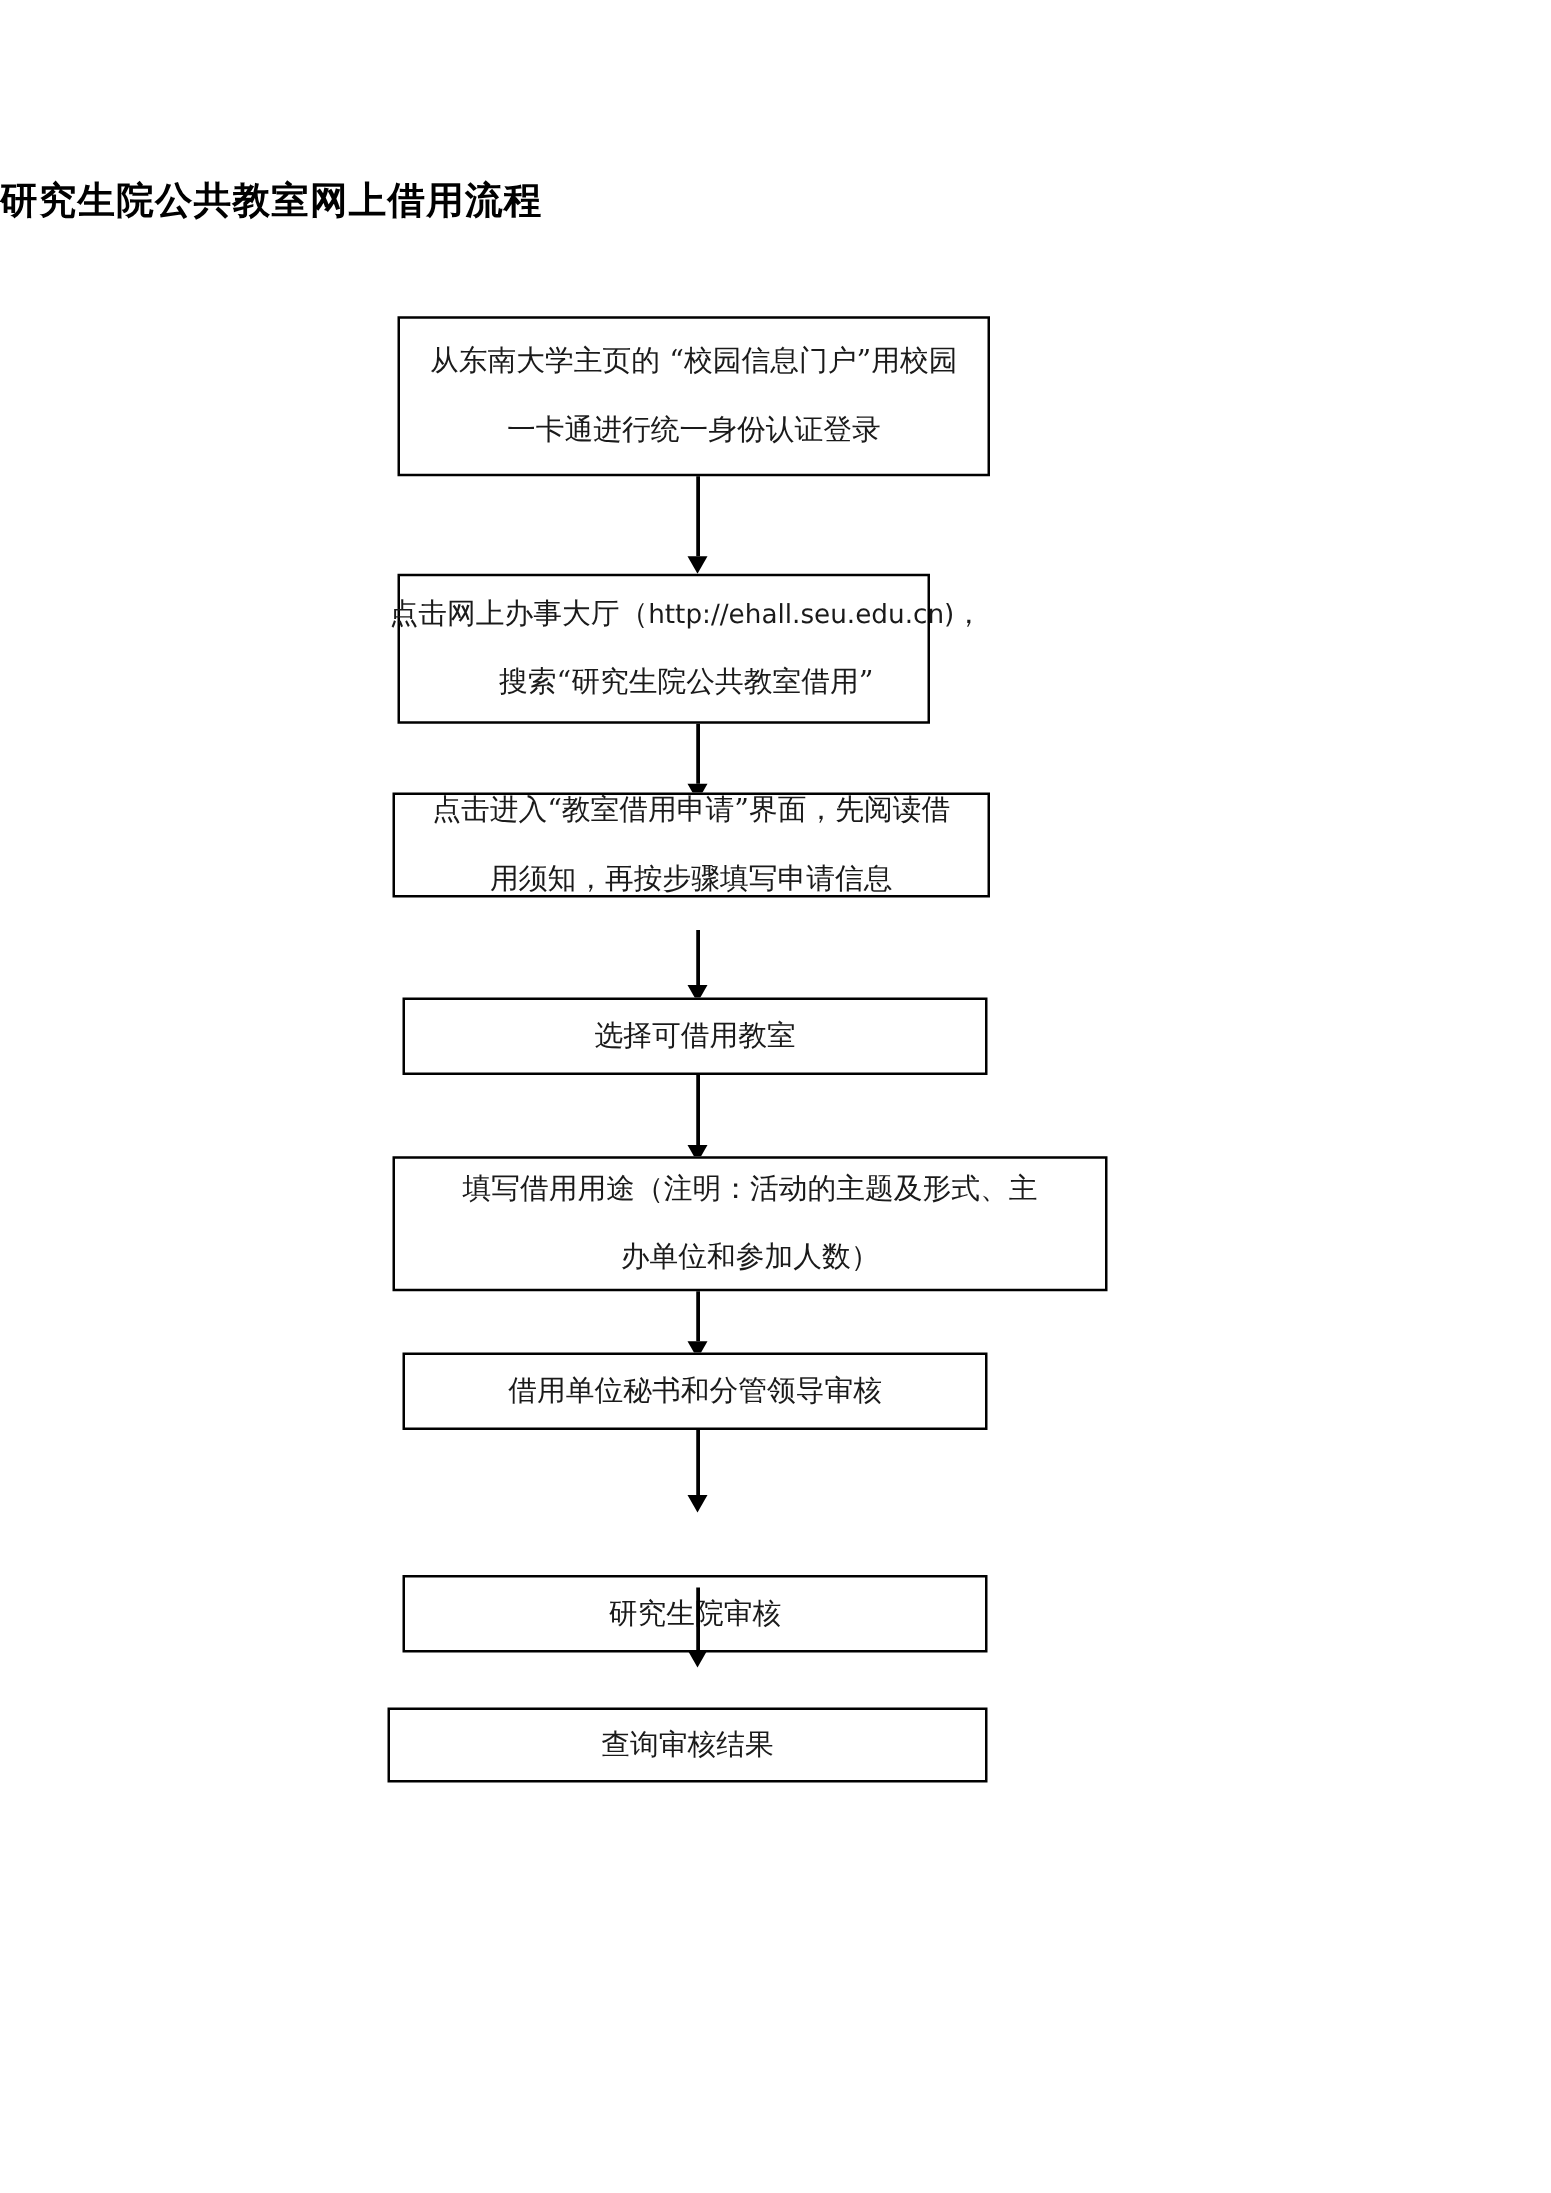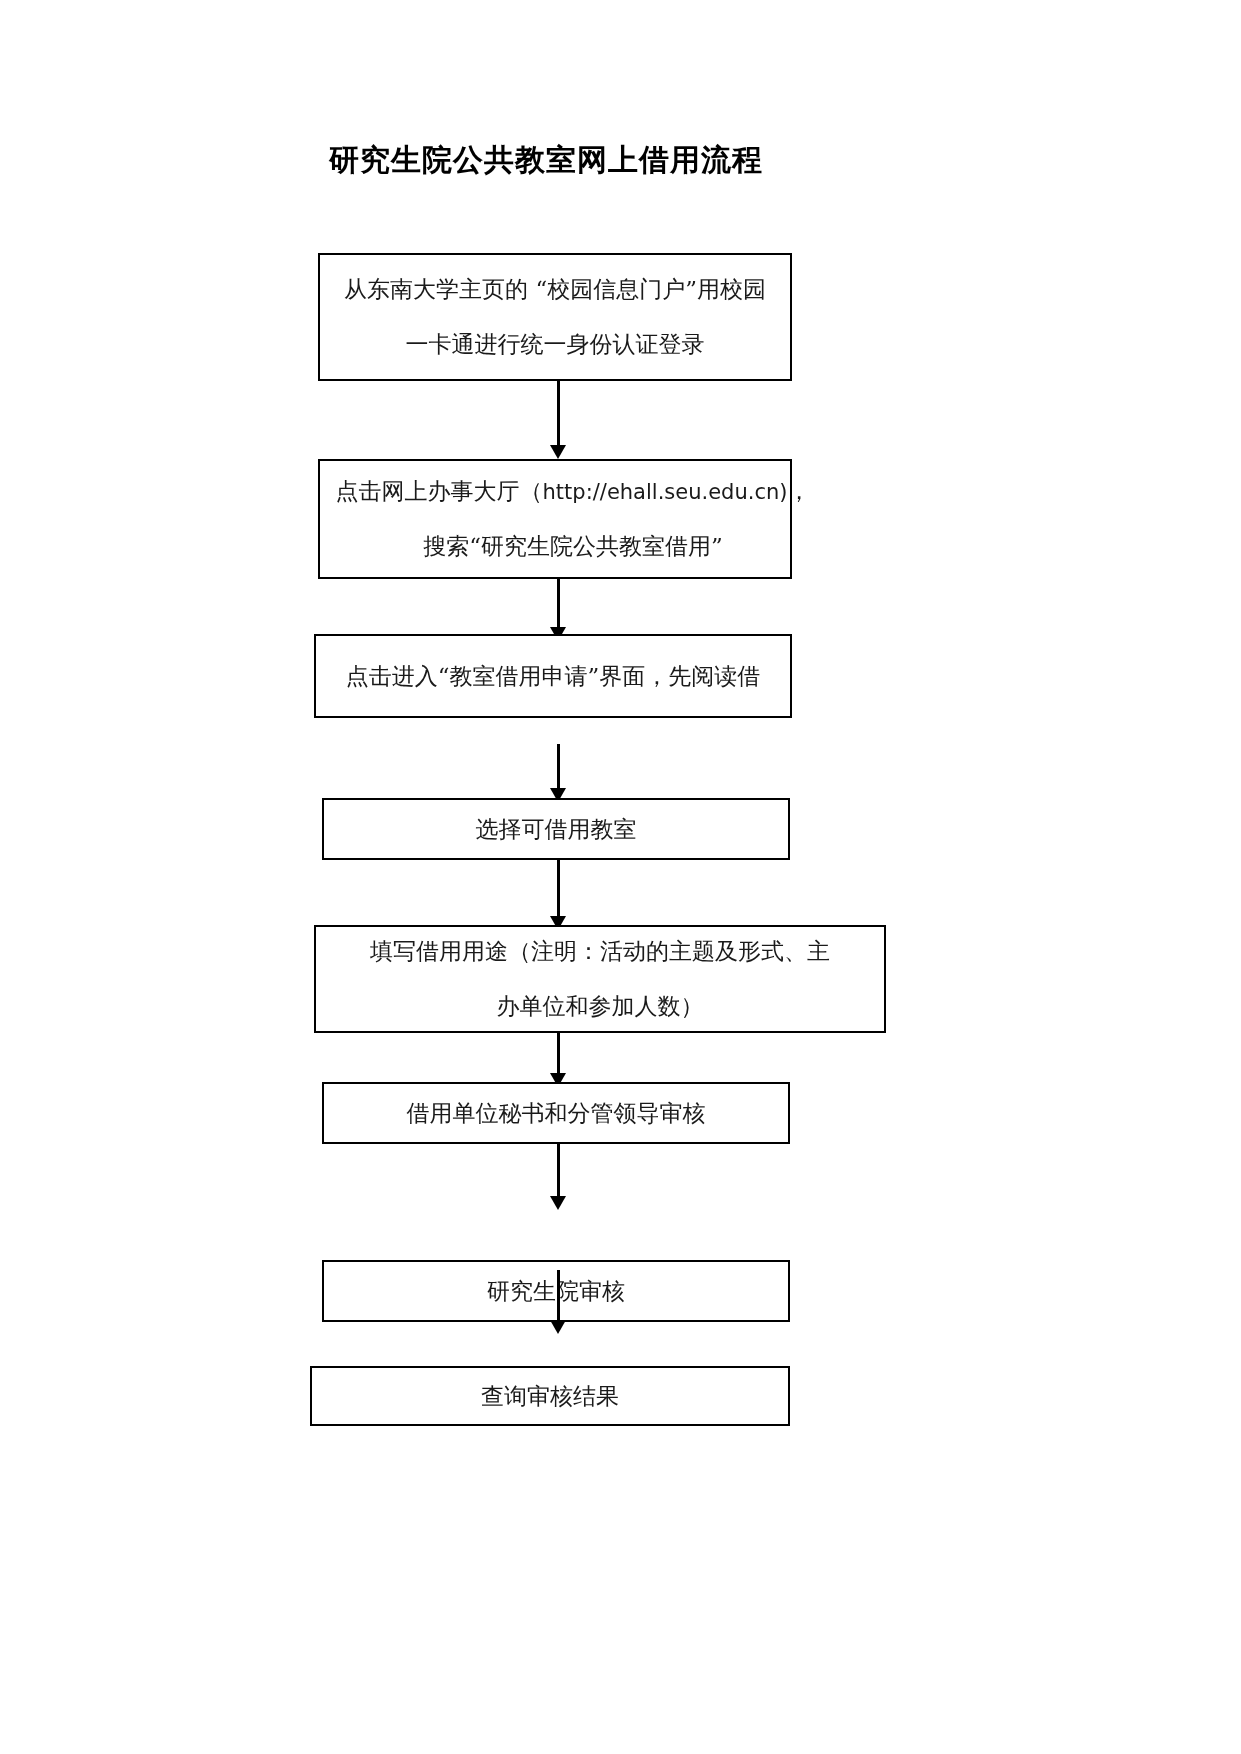--- a/index.html
+++ b/index.html
@@ -16,21 +16,21 @@
     color: #000000;
     overflow: hidden;
   }
 
   
   #doc-title {
     position: absolute;
     top: 140px;
     left: 0;
     width: 1200px;
-    text-align: center;
+    text-align: left;
     font-family: "DejaVu Sans", "Liberation Sans", sans-serif;
     font-weight: bold;
     font-size: 30px;
     letter-spacing: 1px;
     
     padding-right: 108px;
     box-sizing: border-box;
     white-space: nowrap;
   }
 
@@ -100,34 +100,35 @@
   <div class="node" style="left:318px; top:253px; width:474px; height:128px;">
     <span class="line">从东南大学主页的 “校园信息门户”用校园</span>
     <span class="line">一卡通进行统一身份认证登录</span>
   </div>
 
   <div class="arrow" style="left:546px; top:381px; height:78px;">
     <span class="stem" style="height:64px;"></span>
     <span class="head" style="top:64px;"></span>
   </div>
 
-  <div class="node" style="left:318px; top:459px; width:474px; height:120px;padding-left:36px;">
+  <div class="node" style="left:318px; top:459px; width:426px; height:120px;padding-left:36px;">
     <span class="line">
       <span>点击网上办事大厅（</span><span class="url">http://ehall.seu.edu.cn)</span><span>，</span>
     </span>
     <span class="line">搜索“研究生院公共教室借用”</span>
   </div>
 
   <div class="arrow" style="left:546px; top:579px; height:60px;">
     <span class="stem" style="height:48px;"></span>
     <span class="head" style="top:48px;"></span>
   </div>
 
   <div class="node" style="left:314px; top:634px; width:478px; height:84px;">
     <span class="line">点击进入“教室借用申请”界面，先阅读借</span>
+    <span class="line">用须知，再按步骤填写申请信息</span>
   </div>
 
   <div class="arrow" style="left:546px; top:744px; height:56px;">
     <span class="stem" style="height:44px;"></span>
     <span class="head" style="top:44px;"></span>
   </div>
 
   <div class="node" style="left:322px; top:798px; width:468px; height:62px;">
     <span class="line">选择可借用教室</span>
   </div>

